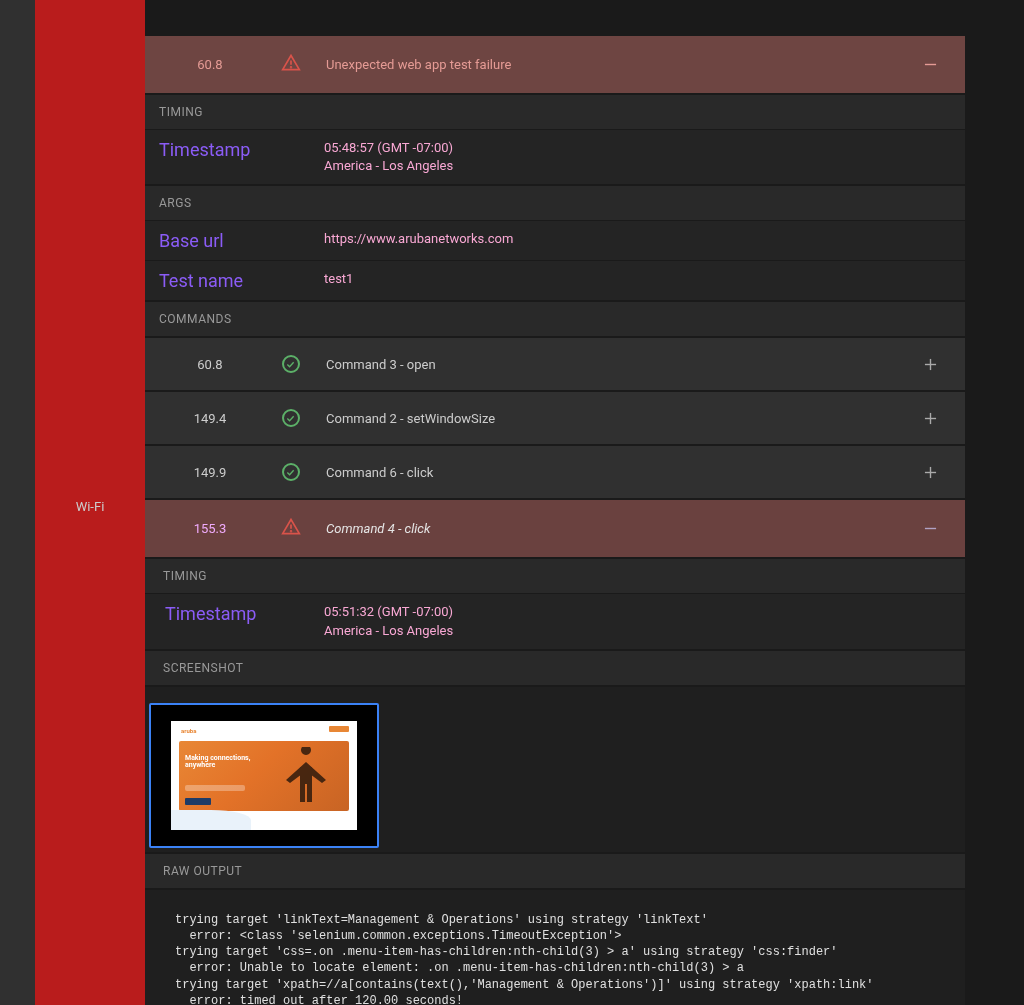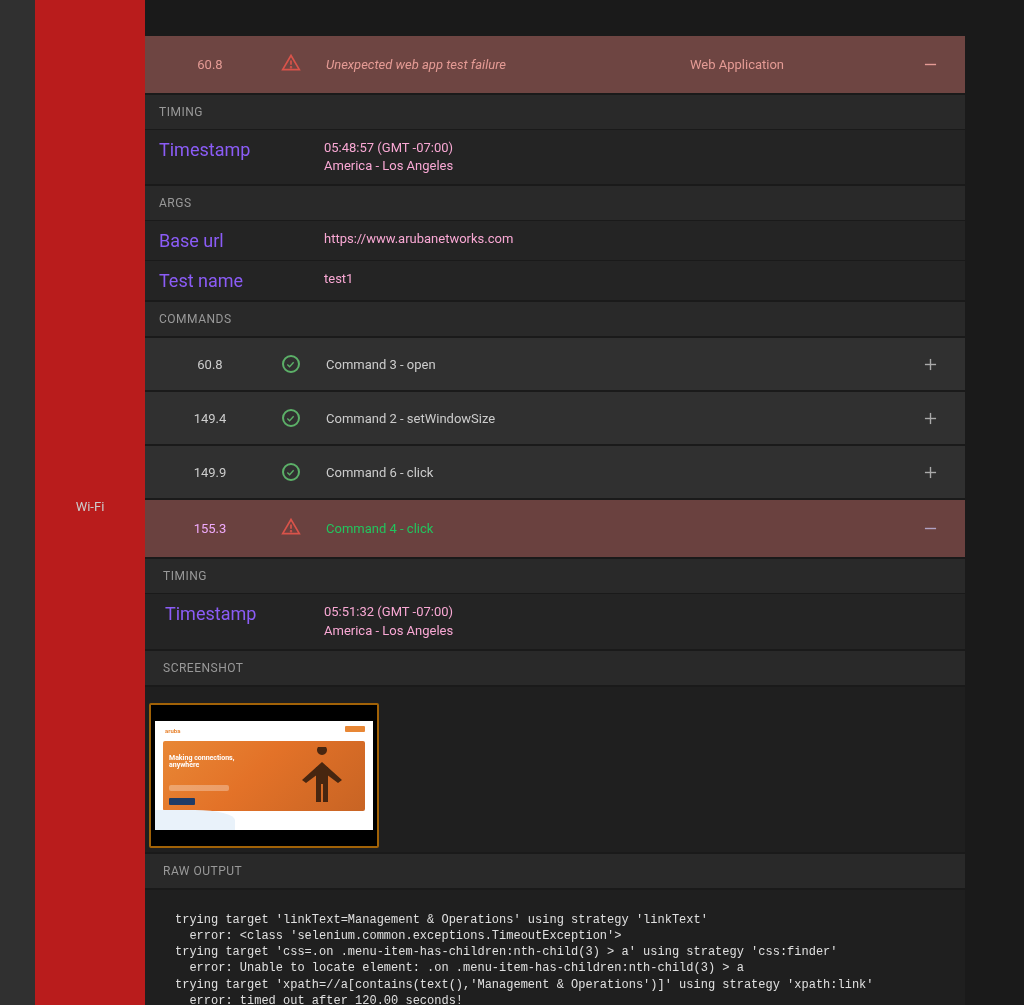--- a/index.html
+++ b/index.html
@@ -46,21 +46,21 @@
 }
 
 .error-row {
   background: #6a413f;
   display: flex;
   align-items: center;
   padding: 17px 20px;
   gap: 8px;
 }
 .error-row.dark-header { background: #6e4542; color: #e59b95; }
-.error-row.dark-header .row-label { color: #e59b95; font-style: italic; }
+.error-row.dark-header .row-label { color: #e59b95; }
 .error-row.dark-header .row-category { color: #e59b95; }
 .ok-row {
   background: #303030;
   display: flex;
   align-items: center;
   padding: 17px 20px;
   gap: 8px;
   margin-top: 2px;
 }
 .ok-row:first-child { margin-top: 0; }
@@ -75,21 +75,21 @@
 .error-row.cmd .col-time { color: #f0abfc; }
 .col-icon {
   width: 55px;
   display: flex;
   justify-content: center;
 }
 .row-label {
   flex: 1;
   color: #ccc;
 }
-.error-row.cmd .row-label { color: #22c55e; font-weight: 400; }
+.error-row.cmd .row-label { color: #e5e5e5; font-weight: 400; font-style: italic; }
 .row-category {
   flex: 0 0 auto;
   width: 340px;
   text-align: center;
 }
 .row-toggle {
   width: 30px;
   display: flex;
   justify-content: center;
   color: #aaa;
@@ -130,24 +130,24 @@
 }
 
 .screenshot-panel {
   background: #1f1f1f;
   padding: 16px 4px 4px 4px;
   margin-top: 2px;
 }
 .thumb {
   width: 230px;
   height: 145px;
-  border: 2px solid #a16207;
+  border: 2px solid #3b82f6;
   border-radius: 2px;
   background: #000;
-  padding: 16px 4px;
+  padding: 16px 20px;
 }
 .thumb-inner {
   width: 100%;
   height: 100%;
   background: #fff;
   position: relative;
   overflow: hidden;
 }
 .thumb-hero {
   position: absolute;
@@ -253,21 +253,20 @@
       <div class="col-icon">
         <span class="icon-triangle">
           <svg viewBox="0 0 24 24" fill="none" stroke="#d9534a" stroke-width="2">
             <path d="M12 3 L22 20 L2 20 Z"></path>
             <line x1="12" y1="9" x2="12" y2="14"></line>
             <circle cx="12" cy="17" r="0.5" fill="#d9534a"></circle>
           </svg>
         </span>
       </div>
       <div class="row-label">Unexpected web app test failure</div>
-      <div class="row-category">Web Application</div>
       <div class="row-toggle minus-icon">
         <svg viewBox="0 0 14 14" stroke="#e59b95" stroke-width="1.5">
             <line x1="1" y1="7" x2="13" y2="7"></line>
           </svg>
       </div>
     </div>
 
     <div class="section-header">TIMING</div>
     <div class="kv-row">
       <div class="kv-key">Timestamp</div>

